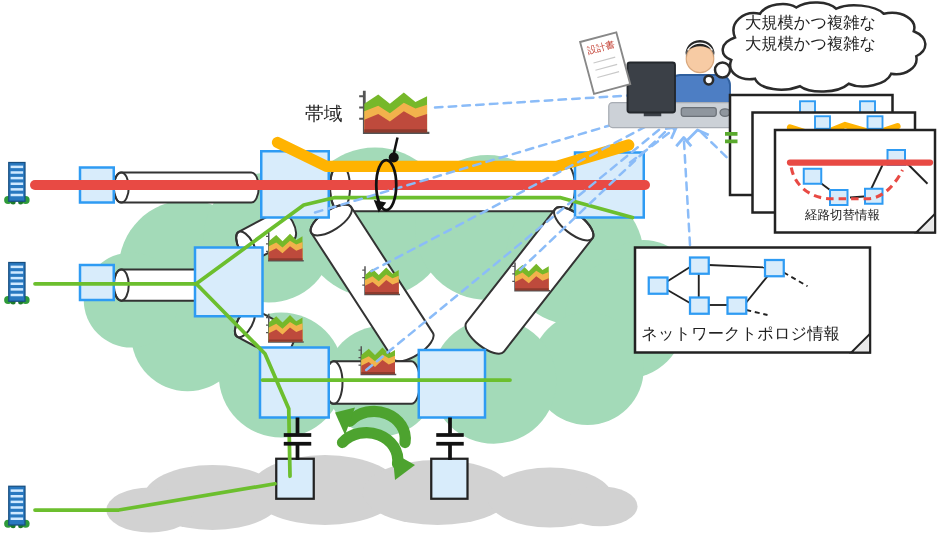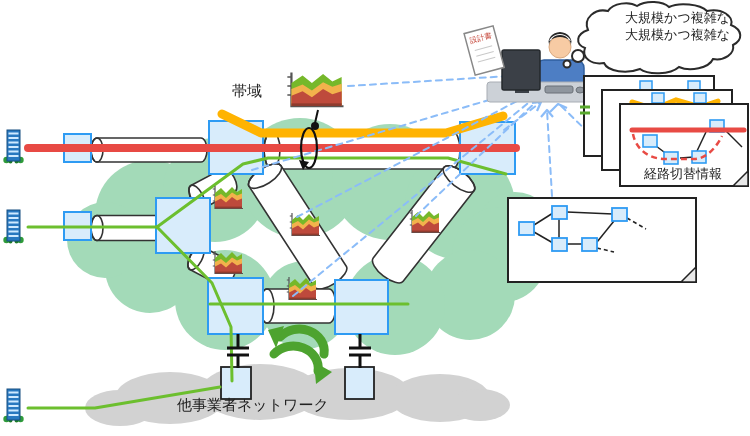--- a/index.html
+++ b/index.html
@@ -3,25 +3,25 @@
 <meta charset="utf-8">
 <style>
   html,body{margin:0;padding:0;background:#fff;}
   #stage{position:relative;width:750px;height:436px;overflow:hidden;background:var(--page-bg,#fff);
          font-family:"Liberation Sans","DejaVu Sans",sans-serif;}
   #stage svg{position:absolute;left:0;top:0;}
   .lbl{position:absolute;color:#222;white-space:nowrap;}
   .title{font-weight:bold;color:var(--title-blue);letter-spacing:1px;}
   #title-main{left:294px;top:26px;font-size:29px;}
   #title-bottom{left:383px;top:339px;font-size:25px;}
-  #lbl-bandwidth{left:232px;top:82px;font-size:15px;}
+  #lbl-bandwidth{left:244px;top:82px;font-size:15px;}
   #lbl-carrier{left:177px;top:396px;font-size:15px;}
-  #lbl-route{left:644px;top:165px;font-size:13px;}
+  #lbl-route{left:644px;top:165px;font-size:10px;}
   #lbl-topology{left:513px;top:258px;font-size:13px;}
-  #bubble-text{left:596px;top:9px;width:134px;font-size:13px;line-height:1.32;text-align:right;}
+  #bubble-text{left:596px;top:9px;width:134px;font-size:13px;line-height:1.32;text-align:left;}
 </style>
 </head>
 <body>
 
 <div id="stage">
 <svg width="750" height="436" viewBox="0 0 750 436">
   <defs>
     <g id="mini-chart">
       <path d="M4,3 V25.5 H32" stroke="#555" stroke-width="1.2" fill="none"></path>
       <path d="M1.8,6 H4 M1.8,12 H4 M1.8,18 H4" stroke="#555" stroke-width="1"></path>
@@ -258,19 +258,19 @@
       <rect x="552" y="206" width="15" height="13"></rect>
           <rect x="519" y="222" width="15" height="13"></rect>
       <rect x="552" y="238" width="15" height="13"></rect>
           <rect x="582" y="238" width="15" height="13"></rect>
       <rect x="612" y="208" width="15" height="13"></rect>
     </g>
   </g>
 </svg>
 
 <div class="lbl" id="lbl-bandwidth">帯域</div>
-<div class="lbl" id="lbl-carrier">他事業者ネットワーク</div>
 <div class="lbl" id="lbl-route">経路切替情報</div>
+<div class="lbl" id="lbl-topology">ネットワークトポロジ情報</div>
 <div class="lbl" id="bubble-text">
   <div>大規模かつ複雑な</div>
   <div>大規模かつ複雑な</div>
 </div>
 </div>
 
 </body></html>

